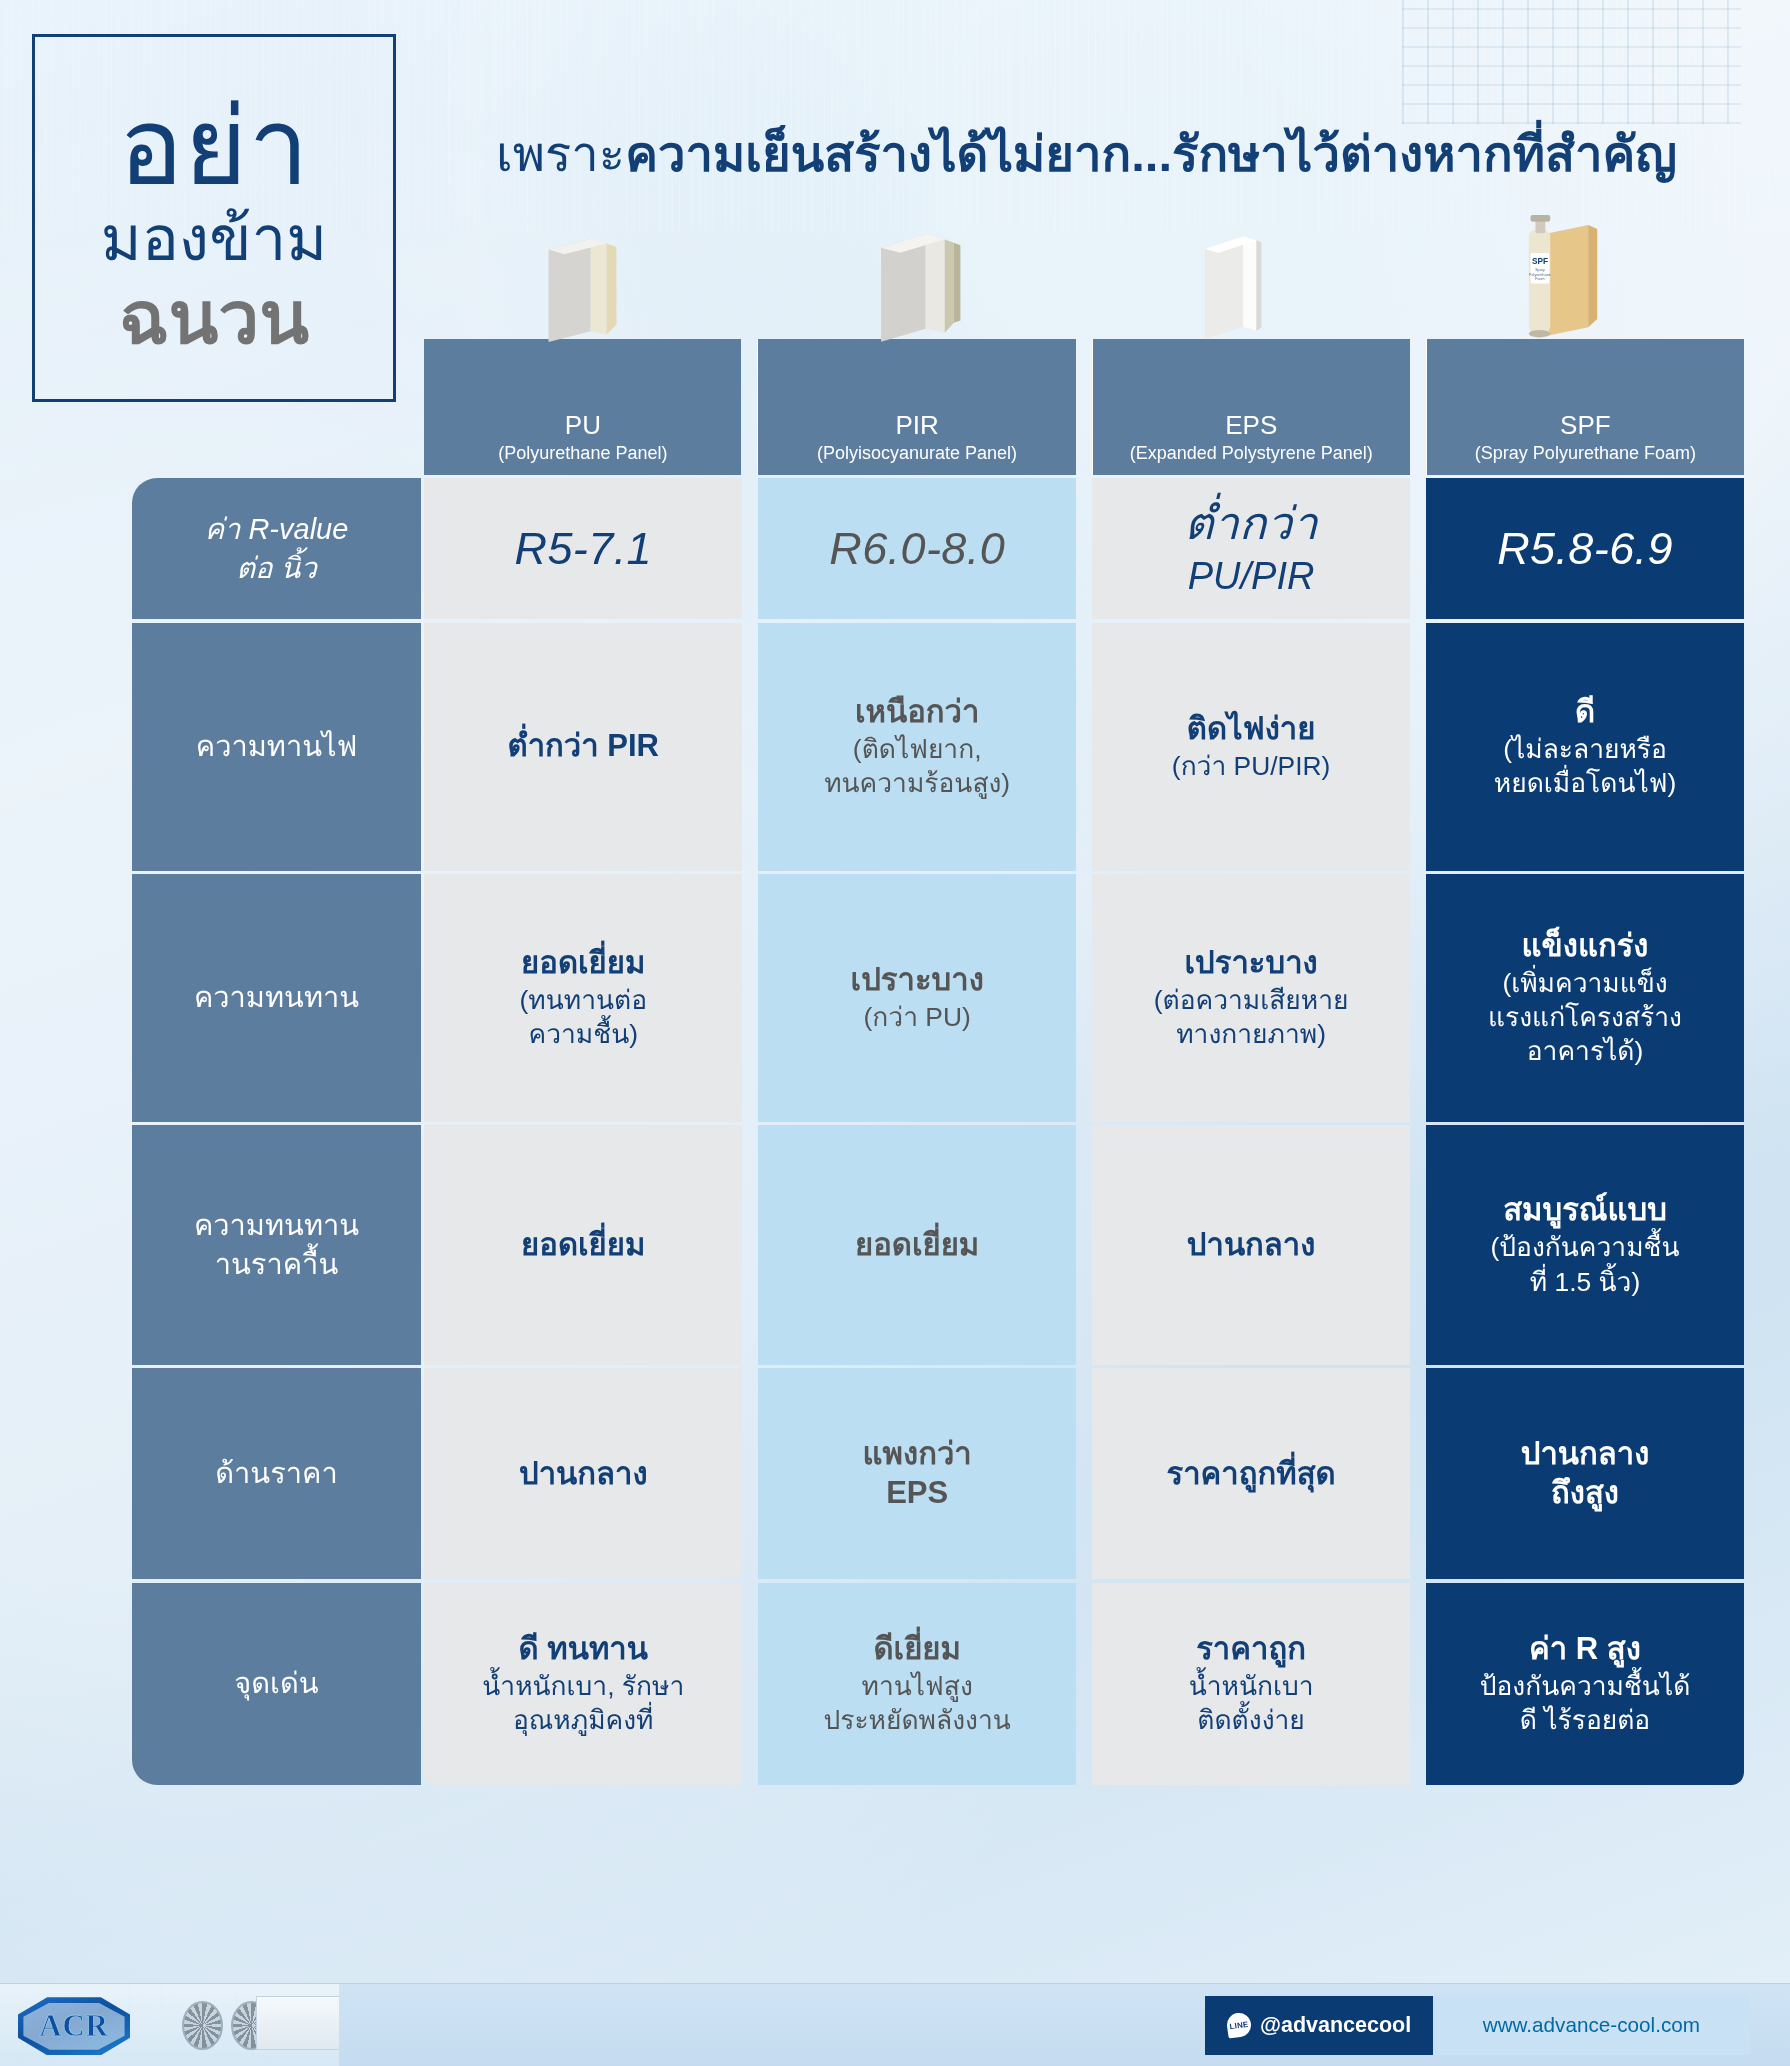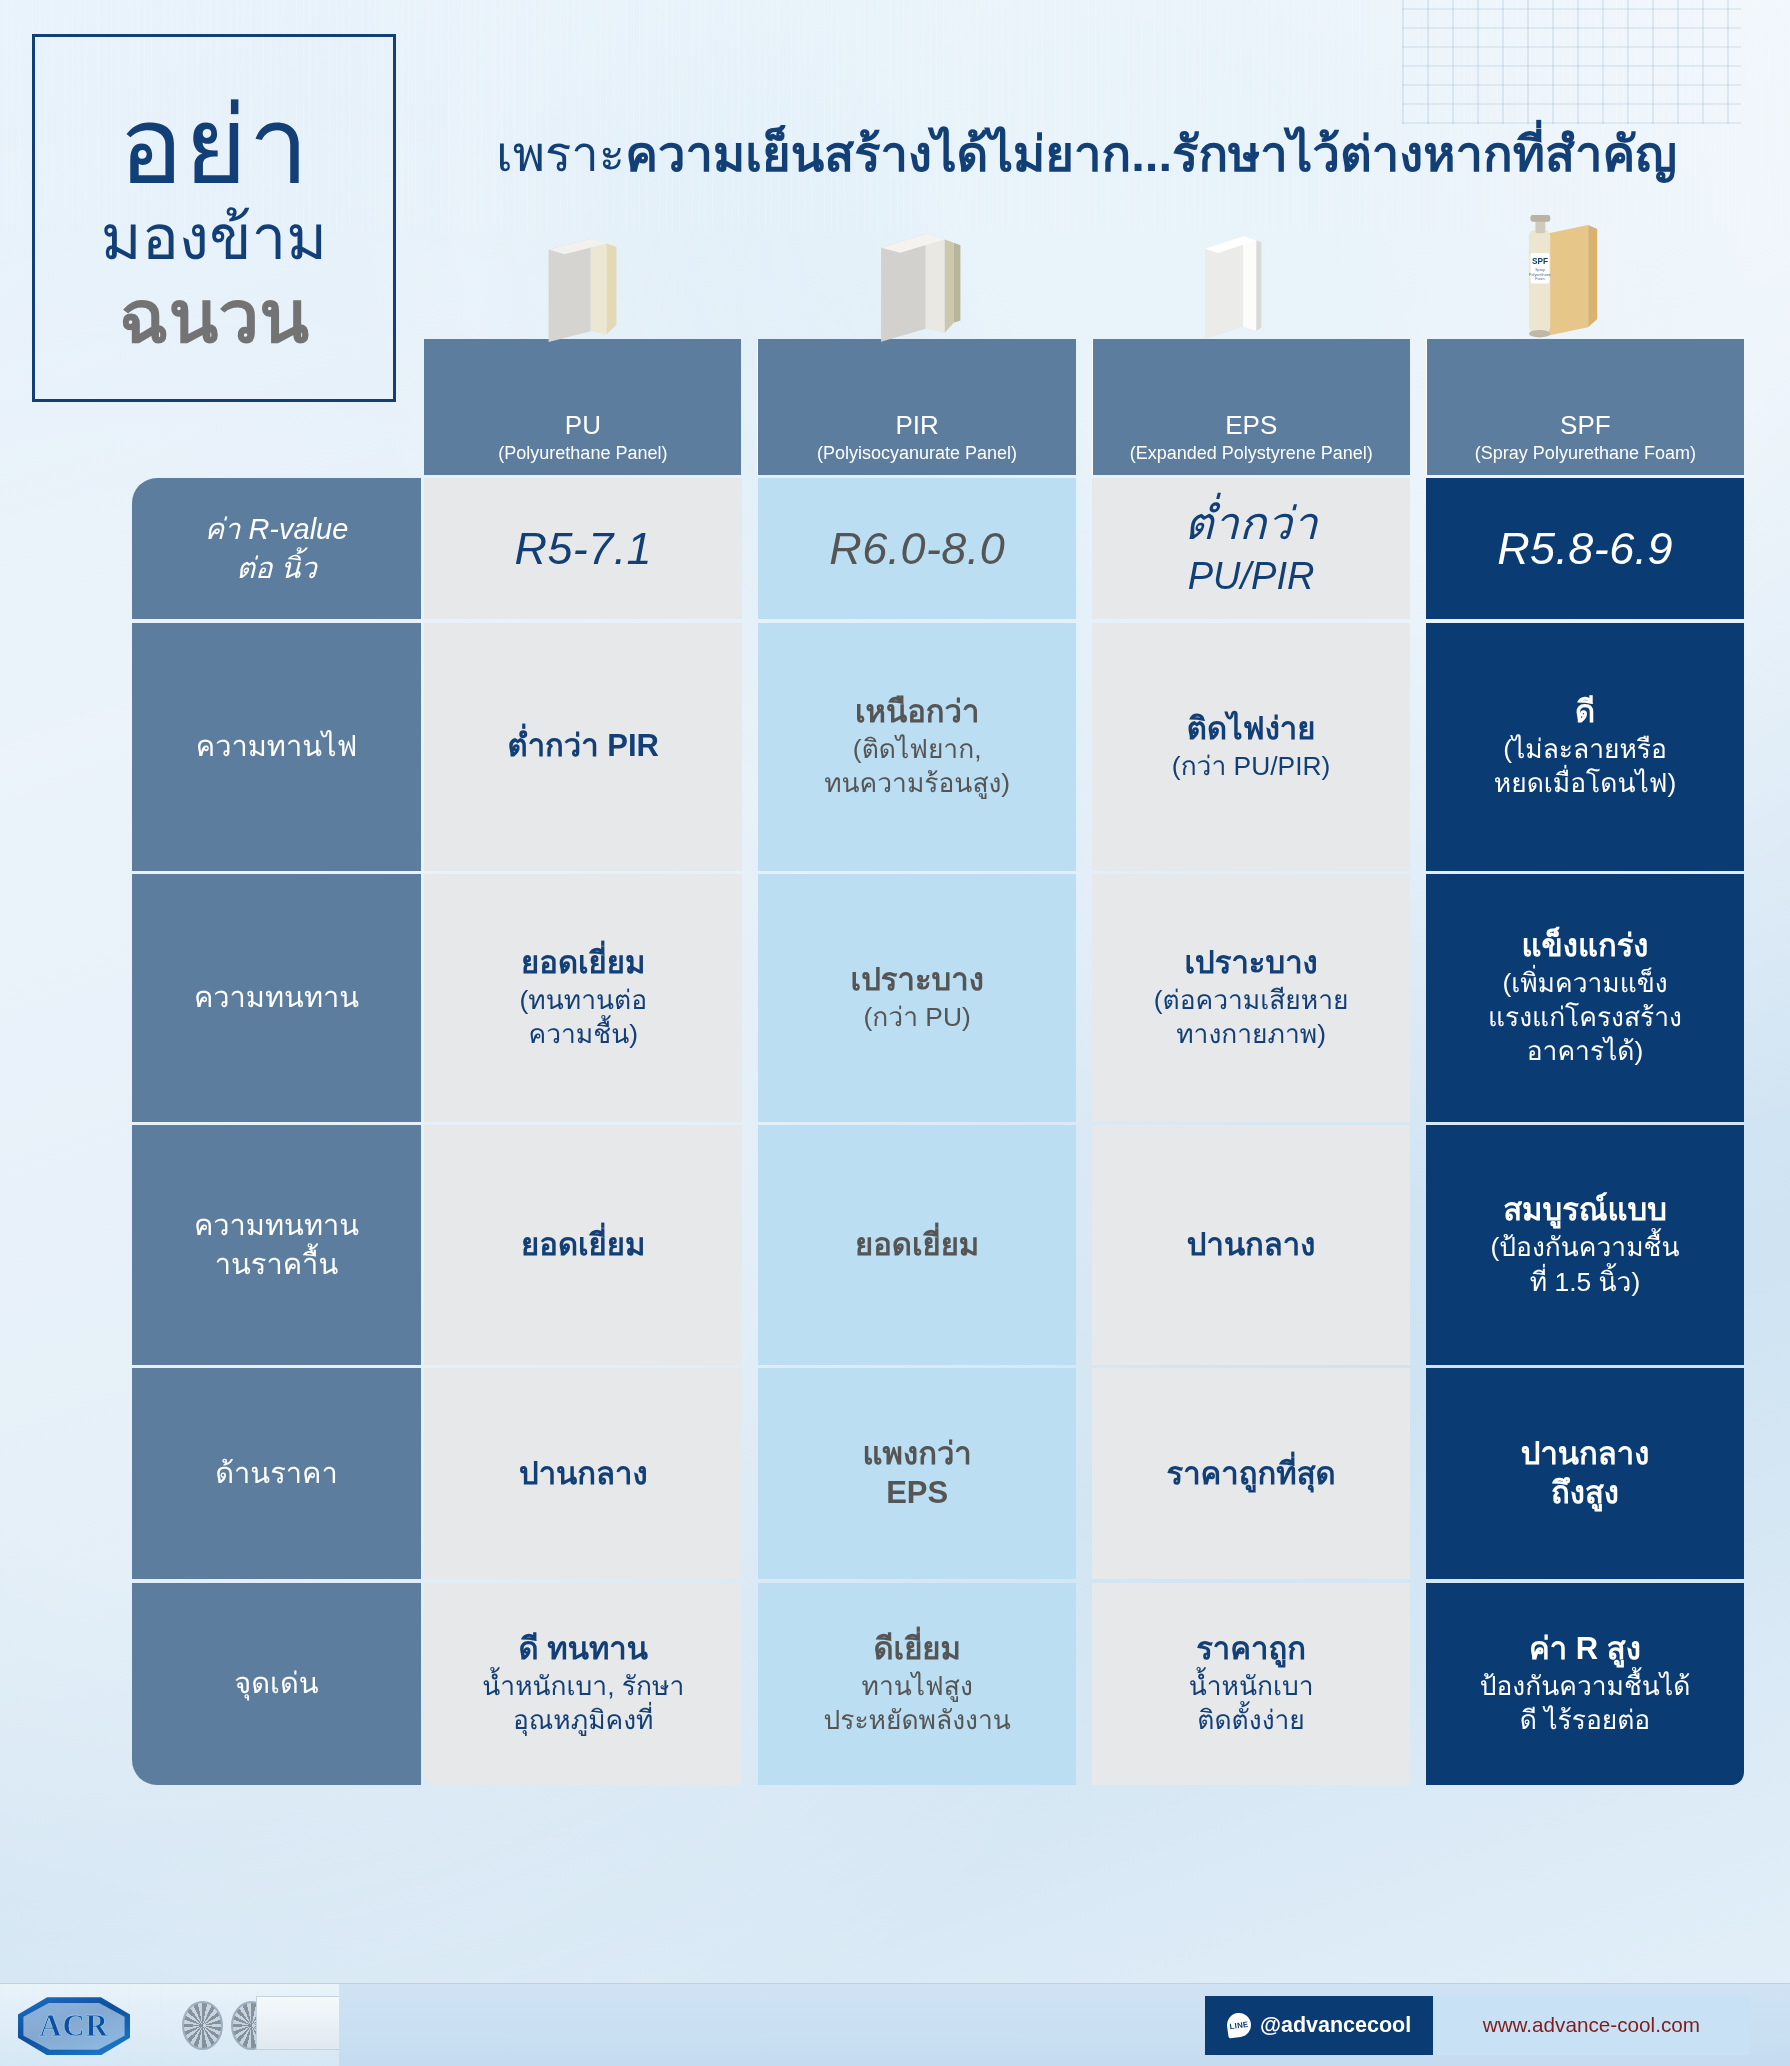--- a/index.html
+++ b/index.html
@@ -45,21 +45,20 @@
 
   
   .title-box {
     position: absolute;
     left: 32px; top: 34px; width: 364px; height: 368px;
     border: 3.7px solid #123f76;
     z-index: 5;
     display: flex; flex-direction: column;
     align-items: center; justify-content: center;
     padding-top: 19px;
-    font-family: Liberation Serif, serif;
   }
   .title-l1 {
     font-size: 108px; line-height: .95; color: #123f76;
     font-weight: 400; letter-spacing: 0.8px;
   }
   .title-l2 {
     font-size: 62px; line-height: 1.28; color: #123f76; font-weight: 400;
   }
   .title-l3 {
     font-size: 73px; line-height: 1.1; color: #737373; font-weight: 700;
@@ -215,21 +214,21 @@
     font-size: 21.5px; font-weight: 700;
   }
   .line-badge {
     width: 24px; height: 24px; border-radius: 50% 50% 50% 1.7px;
     background: #ffffff; color: #0b3b73;
     display: flex; align-items: center; justify-content: center;
     font-size: 7.9px; font-weight: 700; letter-spacing: 0.2px;
     transform: rotate(-8deg);
   }
   .contact-web {
-    background: #c8e1f5; color: #7f1d1d;
+    background: #c8e1f5; color: #0369a1;
     display: flex; align-items: center; justify-content: center;
     padding: 0 50px;
     font-size: 20.7px; font-weight: 400; text-align: center;
   }
 </style>
 </head>
 <body>
 
 <div class="bg"></div>
 <div class="bg-stripes"></div>

